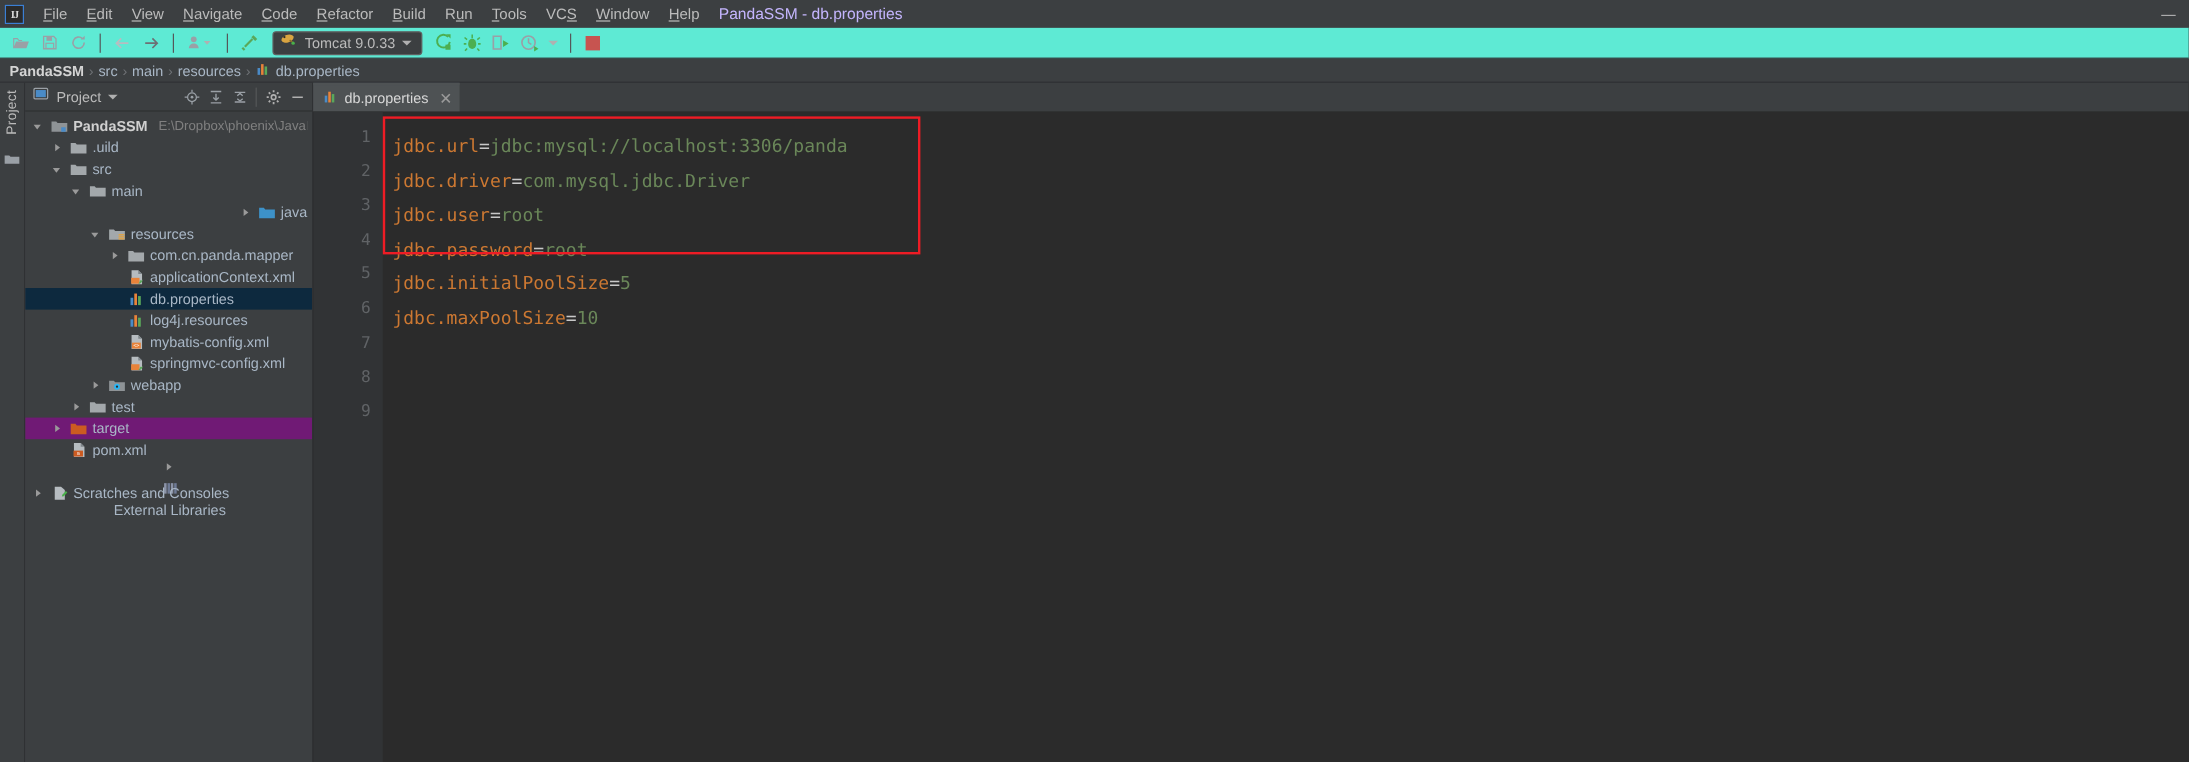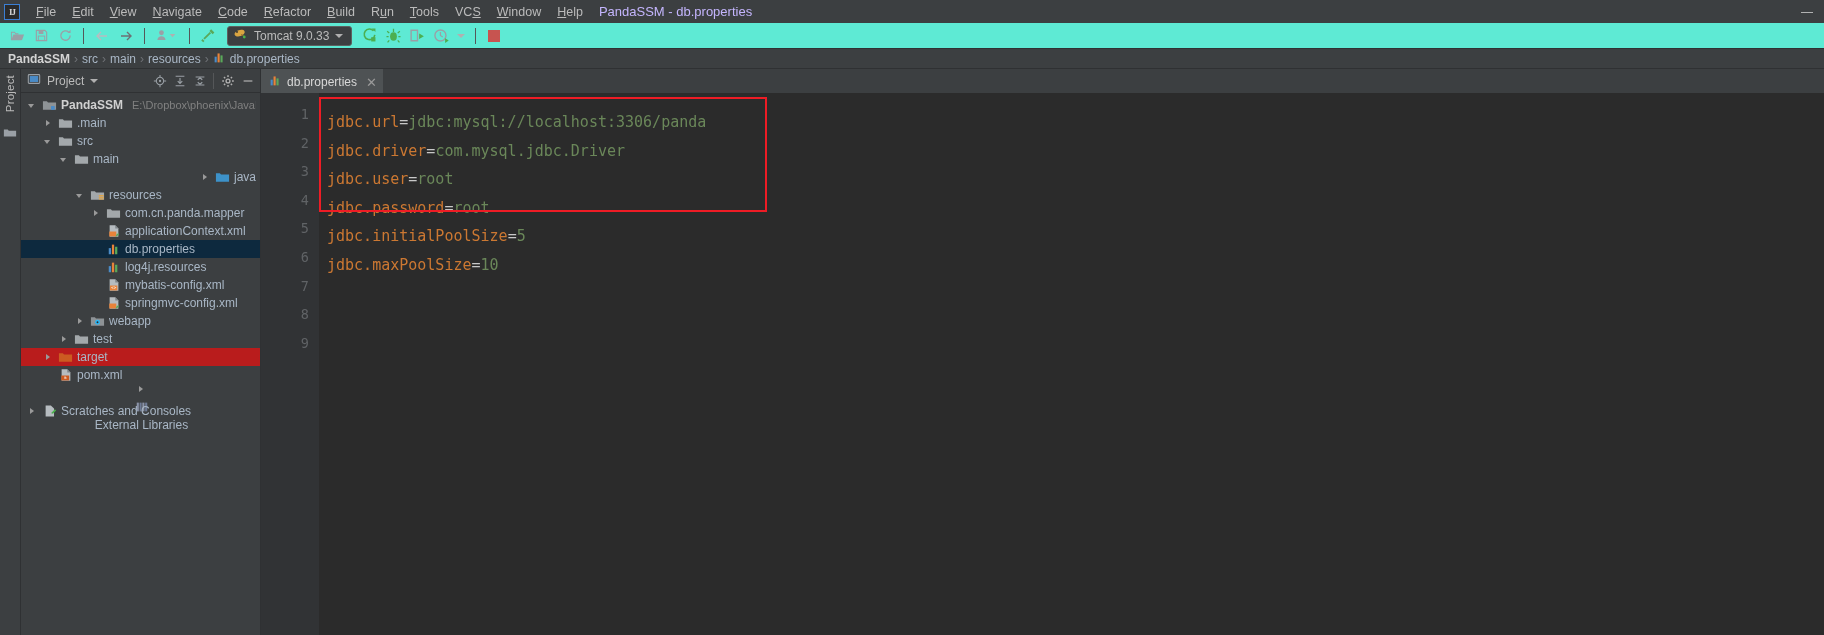--- a/index.html
+++ b/index.html
@@ -84,21 +84,21 @@
   .pp-title { color:#bbbbbb; font-size:12px; }
   .pp-icons { margin-left:auto; display:flex; align-items:center; gap:3px; }
   .pp-ic { width:17px;height:17px;display:flex;align-items:center;justify-content:center; }
 
   .tree { flex:1; overflow:hidden; padding-top:3px; font-size:12px; }
   .node {
     height:18px; display:flex; align-items:center; gap:4px; white-space:nowrap;
     color:#a9b7c6; padding-right:4px;
   }
   .node.sel { background:#0d293e; }
-  .node.hl  { background:#b91c1c; }
+  .node.hl  { background:#701a75; }
   .node .lbl { font-size:12px; }
   .node .lbl.bold { font-weight:bold; color:#d0d0d0; }
   .node .path { color:#808080; font-size:11px; margin-left:5px;
                 overflow:hidden; text-overflow:clip; }
   .arrow { width:11px; height:11px; flex:0 0 11px; position:relative; }
   .arrow.right::before {
     content:""; position:absolute; left:3px; top:2px;
     border-left:4px solid #9a9a9a; border-top:3.5px solid transparent;
     border-bottom:3.5px solid transparent;
   }
@@ -355,21 +355,21 @@
           <span class="lbl bold">PandaSSM</span>
           <span class="path">E:\Dropbox\phoenix\JavaPro</span>
         </div>
         <div class="node" style="padding-left: 22px;">
           <span class="arrow right"></span>
           <span class="ficon">
             <svg width="15" height="15" viewBox="0 0 16 16">
               <path d="M1 12.6V3.4h4.2L6.4 4.8H15v7.8z" fill="#a3a8ab"></path>
             </svg>
           </span>
-          <span class="lbl">.main</span>
+          <span class="lbl">.uild</span>
         </div>
         <div class="node" style="padding-left: 22px;">
           <span class="arrow down"></span>
           <span class="ficon">
             <svg width="15" height="15" viewBox="0 0 16 16">
               <path d="M1 12.6V3.4h4.2L6.4 4.8H15v7.8z" fill="#a3a8ab"></path>
             </svg>
           </span>
           <span class="lbl">src</span>
         </div>

